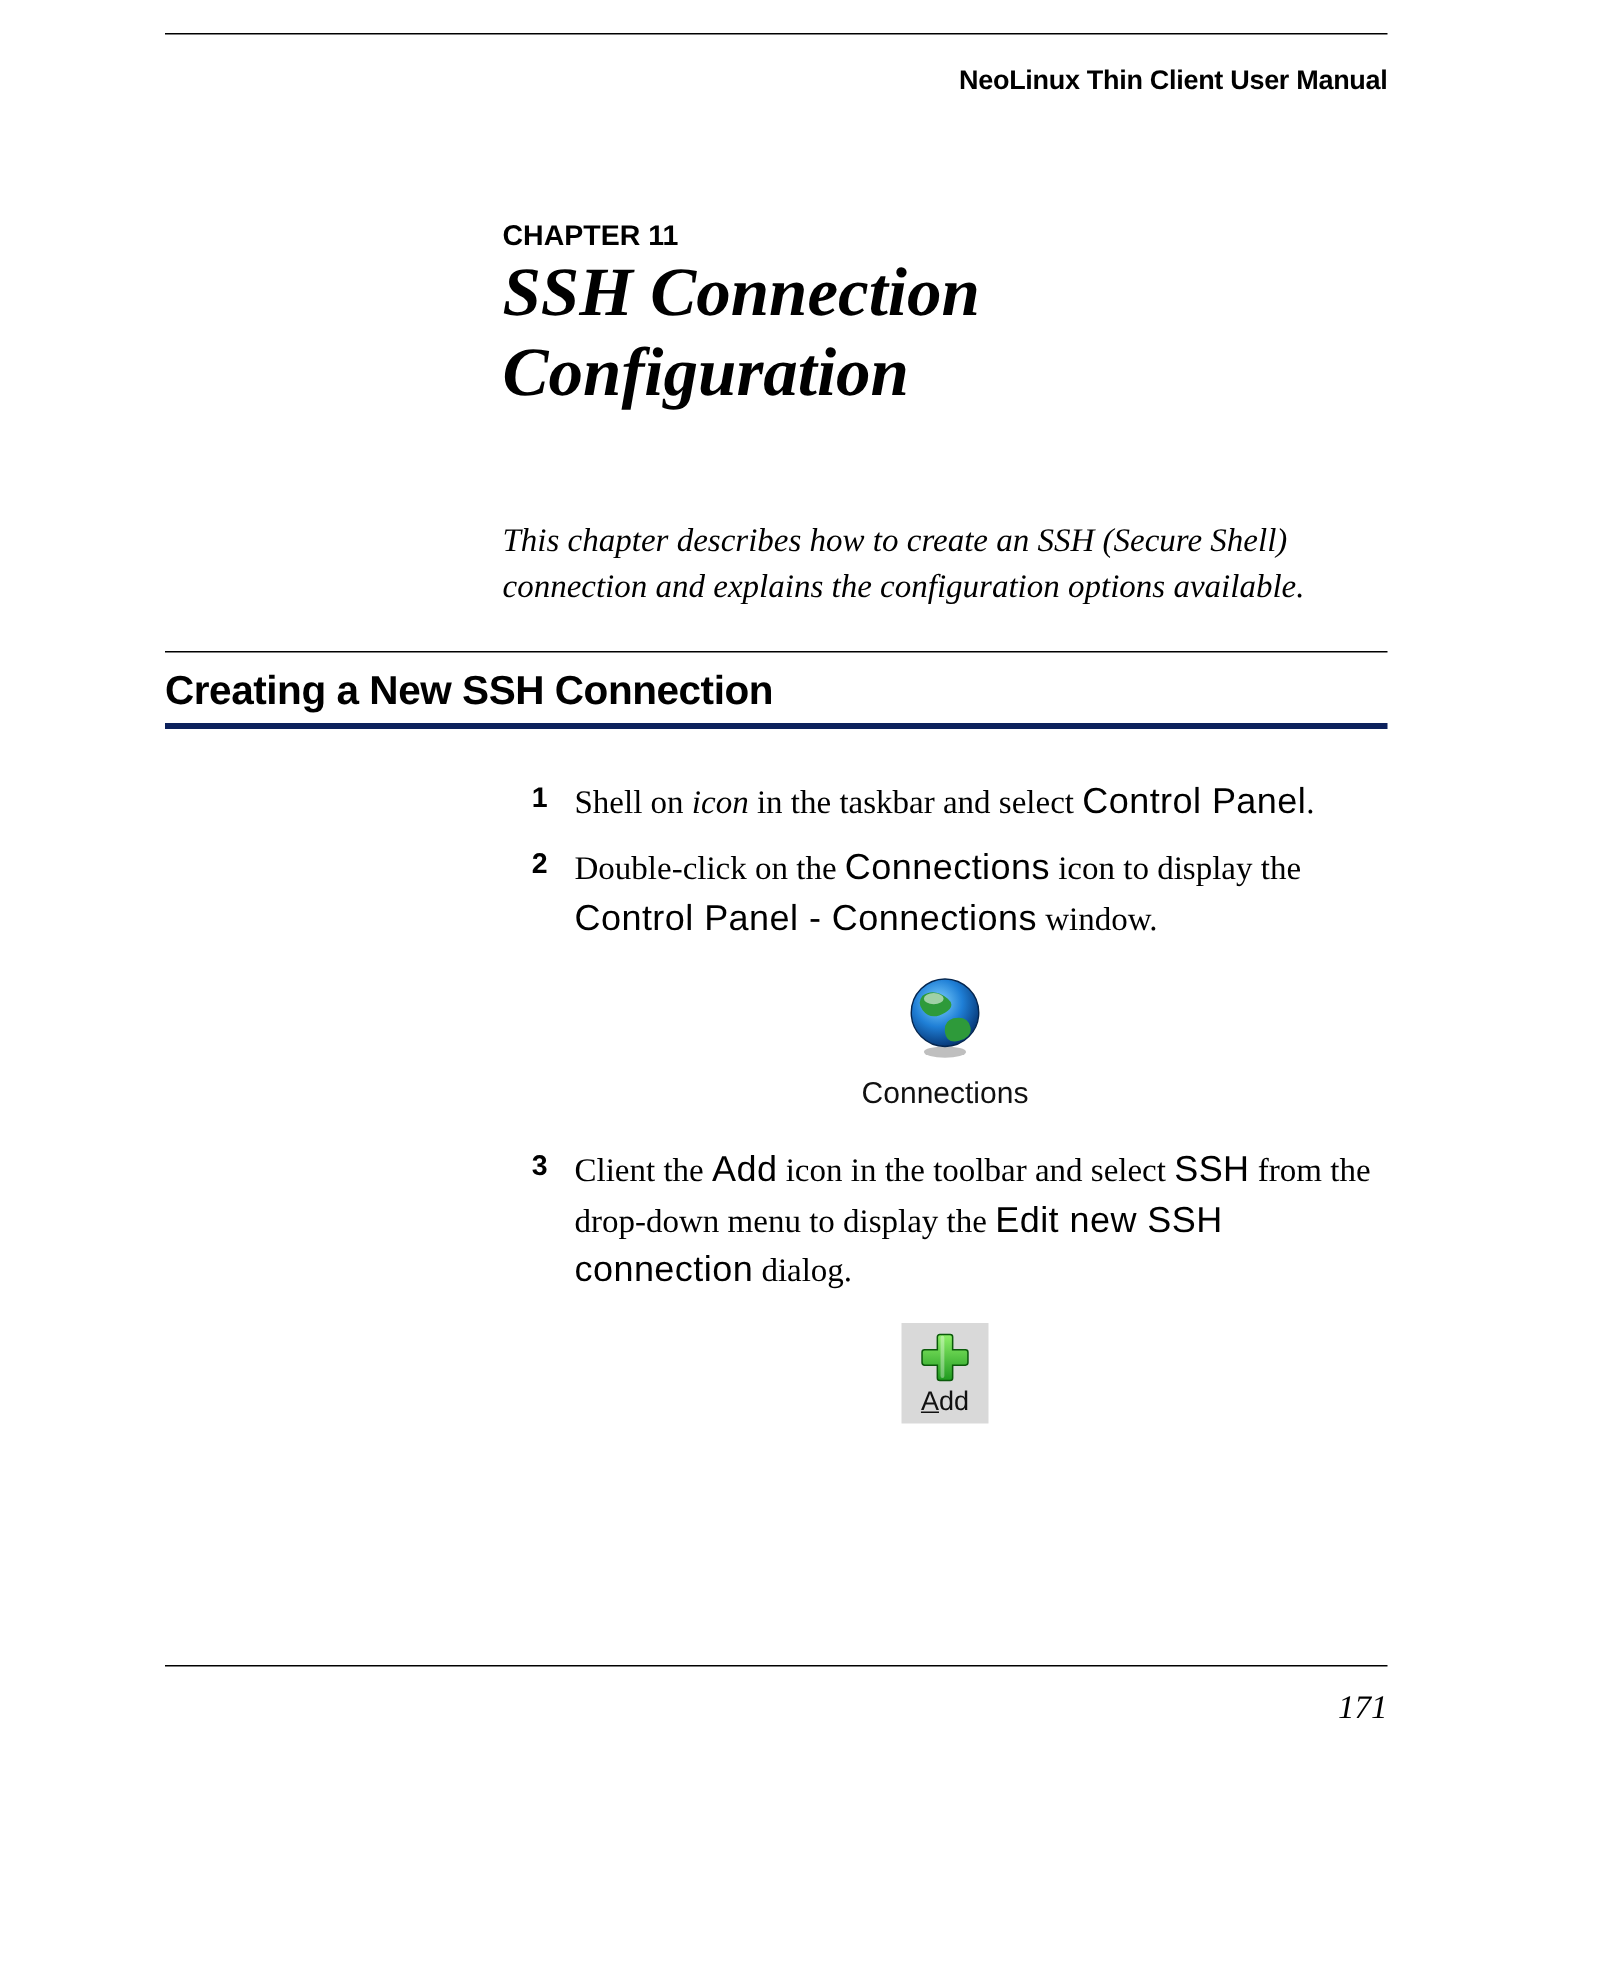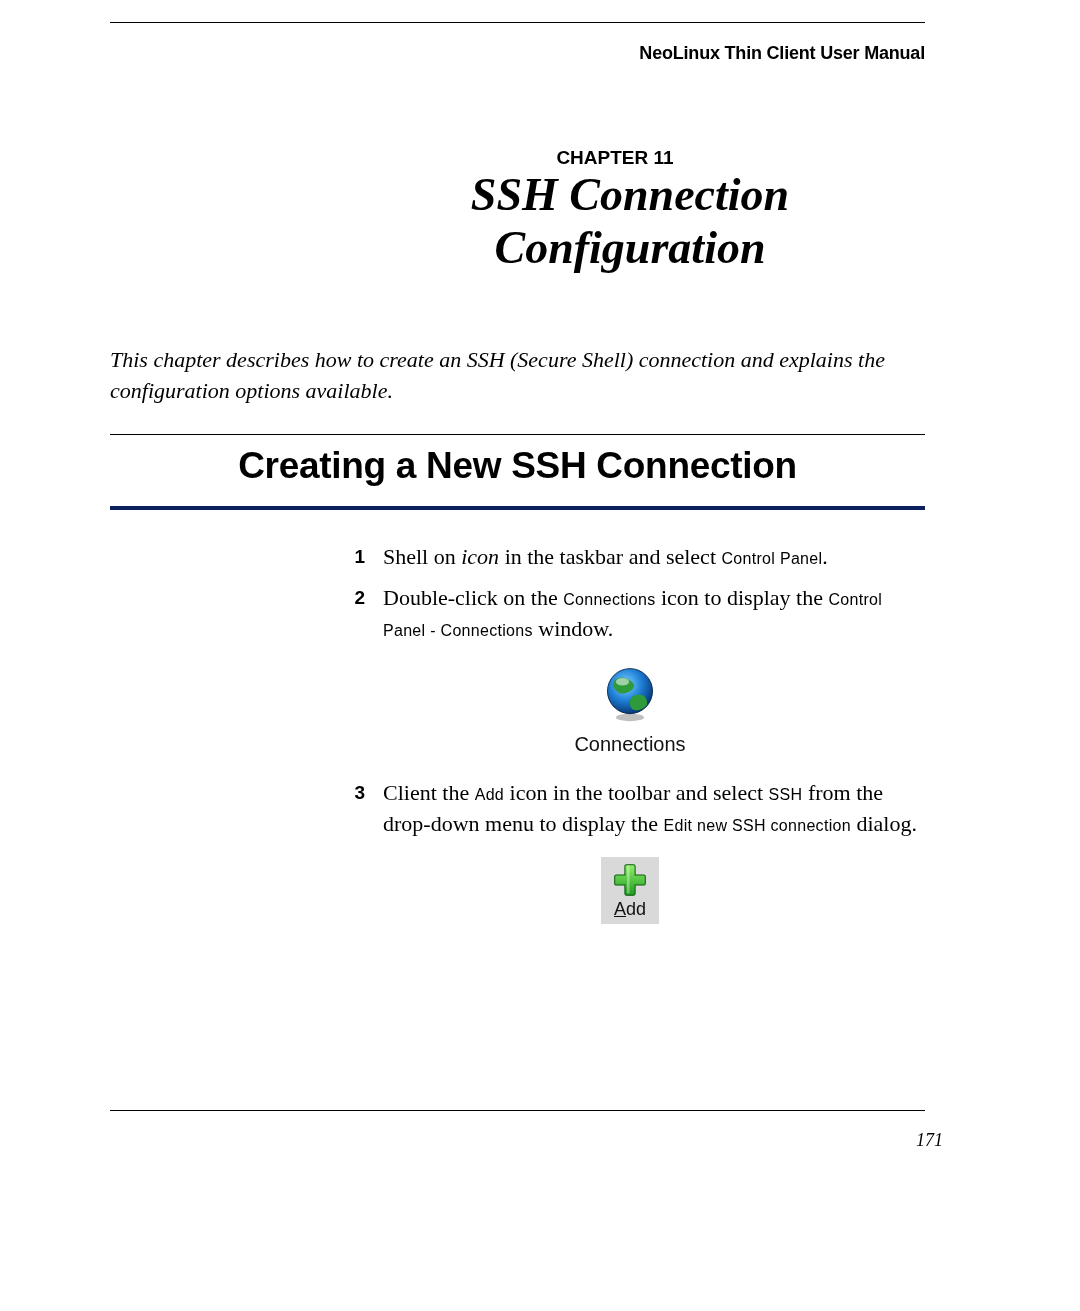--- a/index.html
+++ b/index.html
@@ -24,57 +24,56 @@
     text-align: right;
     font-family: "Arial Black", Arial, Helvetica, sans-serif;
     font-weight: 750;
     font-size: 18px;
     letter-spacing: -0.2px;
     margin-bottom: 75px;
   }
   .chapter-block {
     margin-left: 225px;
     margin-bottom: 70px;
-    text-align: center;
   }
   .chapter-label {
     font-family: "Arial Black", Arial, Helvetica, sans-serif;
     font-weight: 750;
     font-size: 19px;
     vertical-align: top;
     display: inline-block;
     padding-top: 8px;
     margin-right: 30px;
   }
   .chapter-title {
     font-family: "Times New Roman", Times, serif;
     font-weight: bold;
     font-style: italic;
     font-size: 46px;
     line-height: 1.15;
     display: inline-block;
     vertical-align: top;
   }
   .intro-para {
+    margin-left: 225px;
     font-style: italic;
     font-size: 22px;
     line-height: 1.4;
     margin-bottom: 28px;
   }
   .section-rule {
     border-top: 1px solid #000;
     margin-bottom: 10px;
   }
   .section-head {
     font-family: "Arial", Helvetica, sans-serif;
     font-weight: 700;
-    font-size: 37px;
-    margin-bottom: 19px;
+    font-size: 27px;
+    margin-bottom: 6px;
     letter-spacing: -0.3px;
-    text-align: center;
   }
   .heavy-bar {
     height: 4px;
     background: #0c215c;
     margin-bottom: 32px;
   }
   .steps {
     margin-left: 225px;
   }
   .step {
@@ -93,21 +92,21 @@
     text-align: right;
     margin-right: 18px;
     padding-top: 2px;
   }
   .step-body {
     flex: 1;
   }
   .step-body .it { font-style: italic; }
   .step-body .ui {
     font-family: Arial, Helvetica, sans-serif;
-    font-size: 16px;
+    font-size: 24px;
     letter-spacing: 0.3px;
   }
   .fig {
     text-align: center;
     margin: 18px 0 22px 0;
   }
   .globe-wrap {
     display: inline-block;
     text-align: center;
   }
@@ -140,24 +139,24 @@
   .add-label .u { text-decoration: underline; }
   .footer-rule {
     position: absolute;
     left: 110px;
     right: 155px;
     bottom: 200px;
     border-top: 1px solid #000;
   }
   .page-num {
     position: absolute;
-    right: 137px;
+    right: 155px;
     bottom: 160px;
     font-style: italic;
-    font-size: 18px;
+    font-size: 22px;
     font-family: Liberation Serif, serif;
   }
 </style>
 </head>
 <body>
 
 <div class="page">
   <div class="rule-top"></div>
   <div class="running-head">NeoLinux Thin Client User Manual</div>
 

